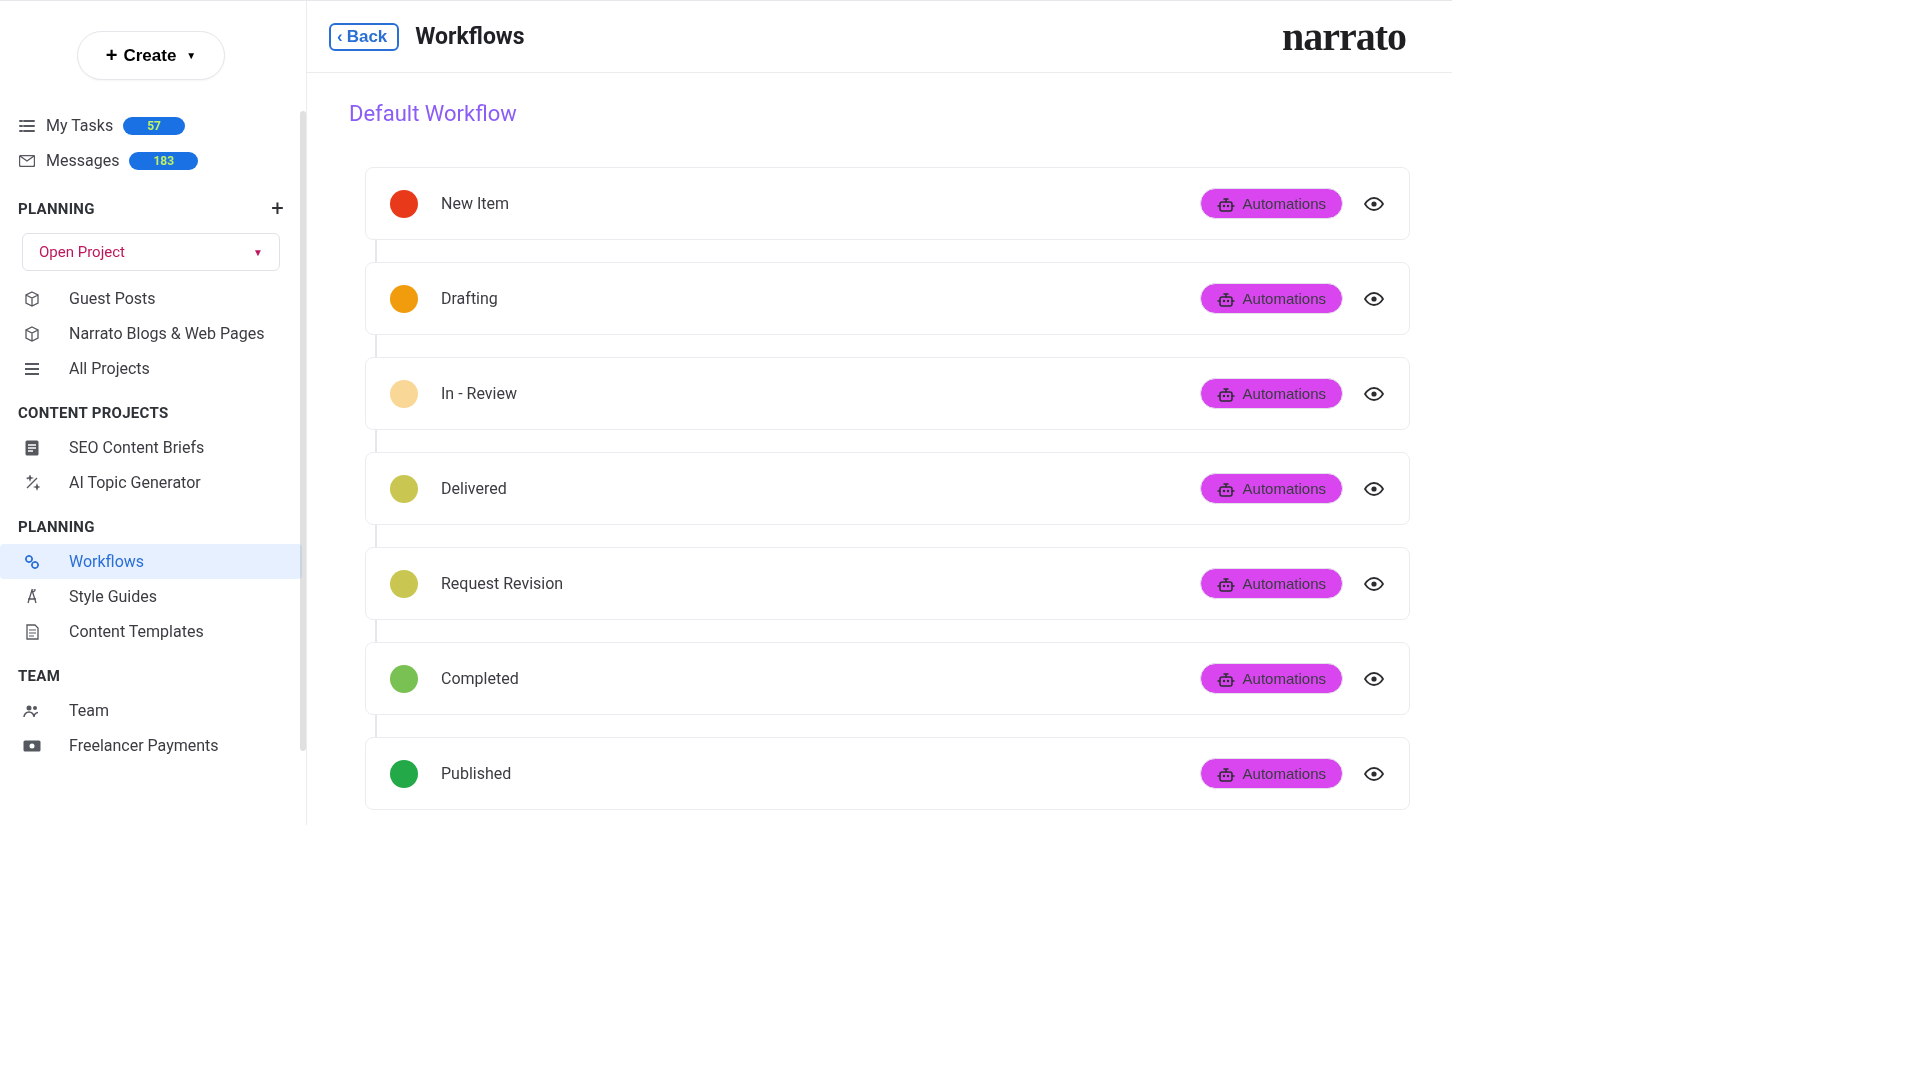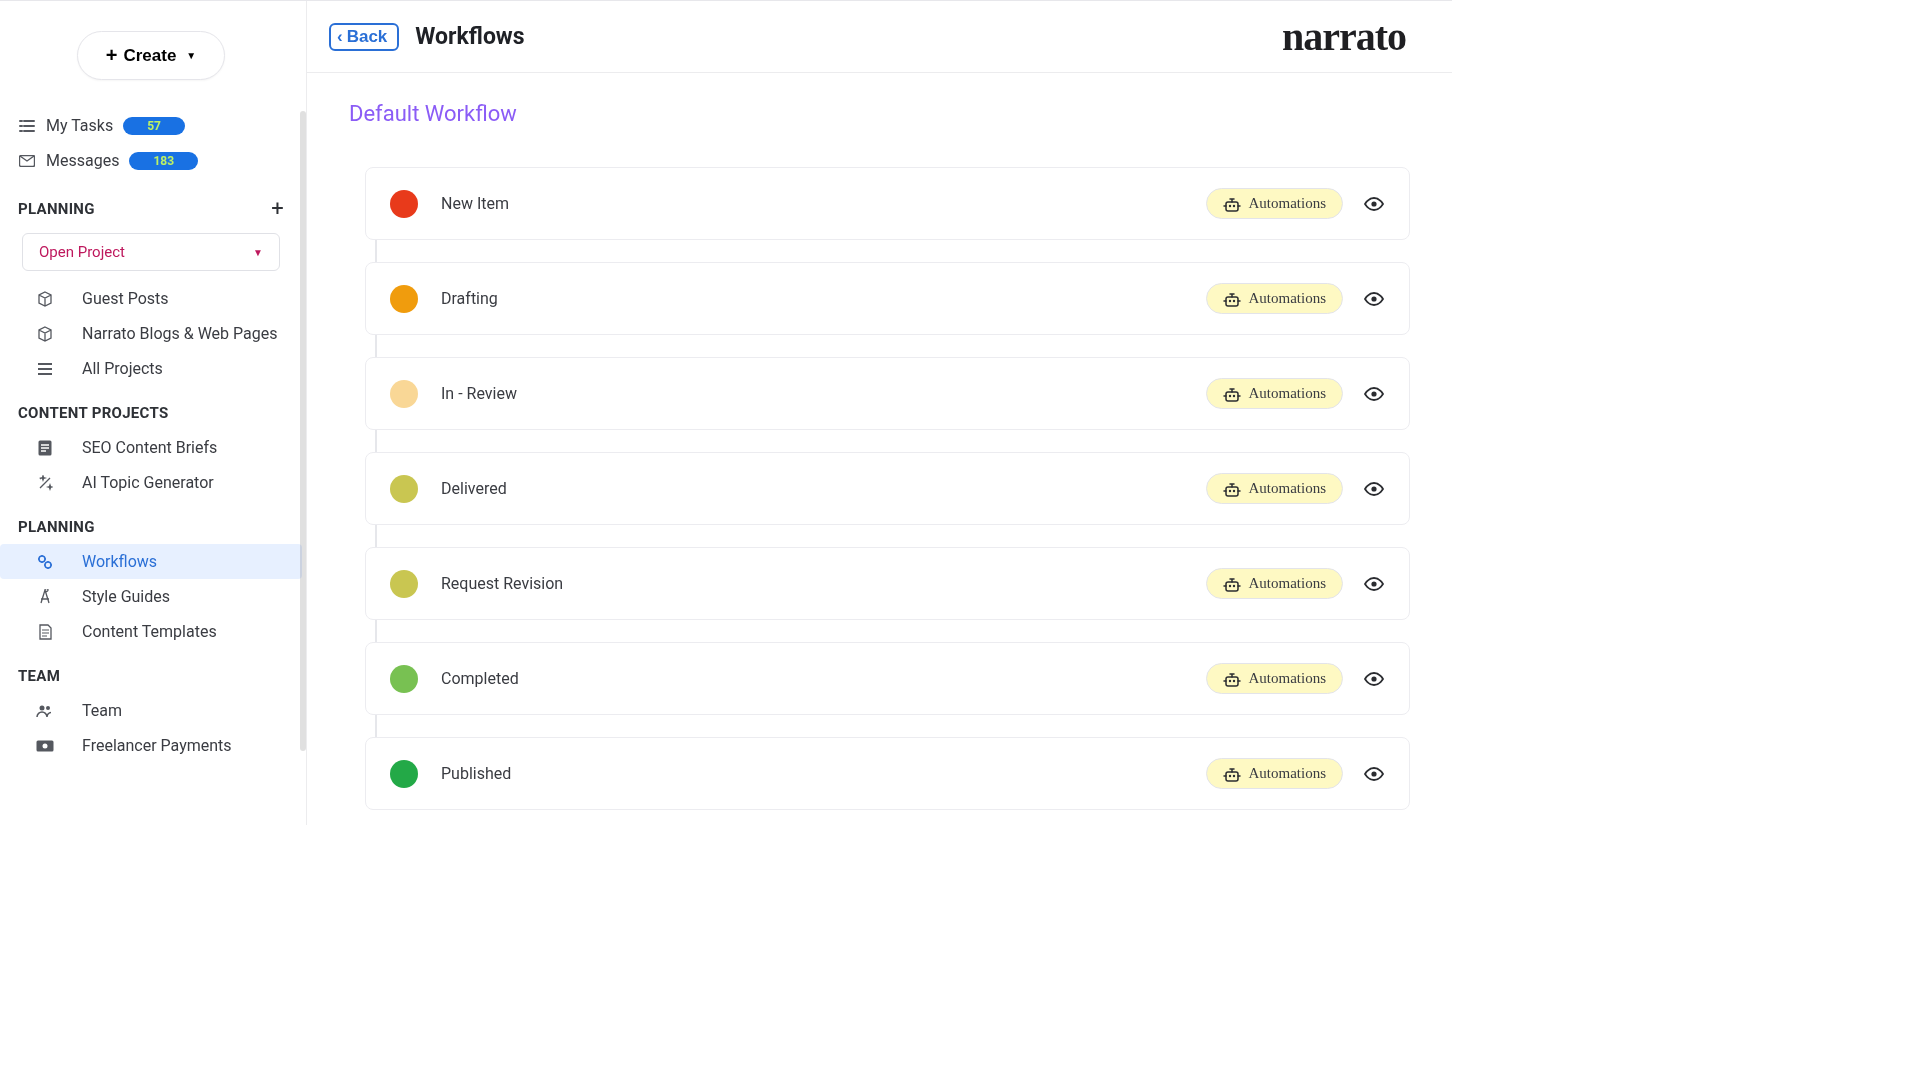--- a/index.html
+++ b/index.html
@@ -13,21 +13,21 @@
 
 .create-btn-wrap { display: flex; justify-content: center; padding: 10px 0 28px; }
 .create-btn { display: inline-flex; align-items: center; gap: 6px; padding: 12px 28px; border: 1px solid #e5e5ea; border-radius: 999px; background: #fff; font-size: 17px; font-weight: 600; cursor: pointer; box-shadow: 0 1px 2px rgba(0,0,0,.04);}
 .create-btn .plus { font-size: 20px; font-weight: 800; }
 .create-btn .caret { font-size: 10px; margin-left: 4px; }
 
 .nav-item { display: flex; align-items: center; gap: 10px; padding: 8px 18px; font-size: 16px; color: #3a3c42; cursor: pointer; border-radius: 4px; }
 .nav-item.active { background: #e7f0ff; color: #2a6fd6; }
 .nav-item.active .nav-icon { color: #2a6fd6; }
 .nav-icon { width: 18px; display: inline-flex; justify-content: center; color: #55585f; font-size: 15px; }
-.indent { padding-left: 36px; gap: 28px; }
+.indent { padding-left: 23px; gap: 28px; }
 
 .badge { background: #1971e3; color: #bef264; border-radius: 999px; font-size: 12px; font-weight: 700; padding: 2px 24px; }
 
 .section-header { display: flex; align-items: center; justify-content: space-between; padding: 18px 18px 8px 18px; font-size: 15px; font-weight: 700; color: #2e3136; letter-spacing: .3px; }
 .section-header .plus-icon { font-size: 22px; font-weight: 400; cursor: pointer; color: #2e3136; }
 
 .open-project { margin: 4px 22px 10px; }
 .open-project-select { width: 100%; padding: 9px 16px; border: 1px solid #e0e1e6; border-radius: 6px; background: #fff; font-size: 15px; color: #be185d; display: flex; align-items: center; justify-content: space-between; cursor: pointer; }
 .open-project-select .caret { font-size: 10px; }
 
@@ -45,21 +45,21 @@
 
 .content { padding: 28px 42px 40px; overflow-y: auto; }
 .workflow-title { font-size: 22px; font-weight: 400; color: #8b5cf6; margin-bottom: 41px; }
 
 .timeline { position: relative; margin-left: 16px; }
 .stage-card { background: #fff; border: 1px solid #ececf0; border-radius: 8px; display: flex; align-items: center; justify-content: space-between; padding: 20px 24px; }
 .stage-left { display: flex; align-items: center; gap: 23px; }
 .dot { width: 28px; height: 28px; border-radius: 50%; flex-shrink: 0; }
 .stage-name { font-size: 16px; color: #3a3c42; }
 .stage-right { display: flex; align-items: center; gap: 20px; }
-.automations-btn { display: inline-flex; align-items: center; gap: 8px; border: 1px solid #e3e4e9; background: #fef9c3; border-radius: 999px; padding: 6px 16px; font-size: 15px; cursor: pointer; color: #3a3c42; font-family: Liberation Serif, serif; }
+.automations-btn { display: inline-flex; align-items: center; gap: 8px; border: 1px solid #e3e4e9; background: #d946ef; border-radius: 999px; padding: 6px 16px; font-size: 15px; cursor: pointer; color: #3a3c42; }
 .automations-btn .robot { font-size: 15px; position: relative; top: 1px; }
 .eye-icon { font-size: 18px; color: #2b2d31; cursor: pointer; width: 22px; display: inline-flex; justify-content: center; }
 
 .connector { width: 2px; height: 22px; background: #e6e7eb; margin-left: 10px; }
 
 svg { display: block; }
 </style>
 </head>
 <body>
 

